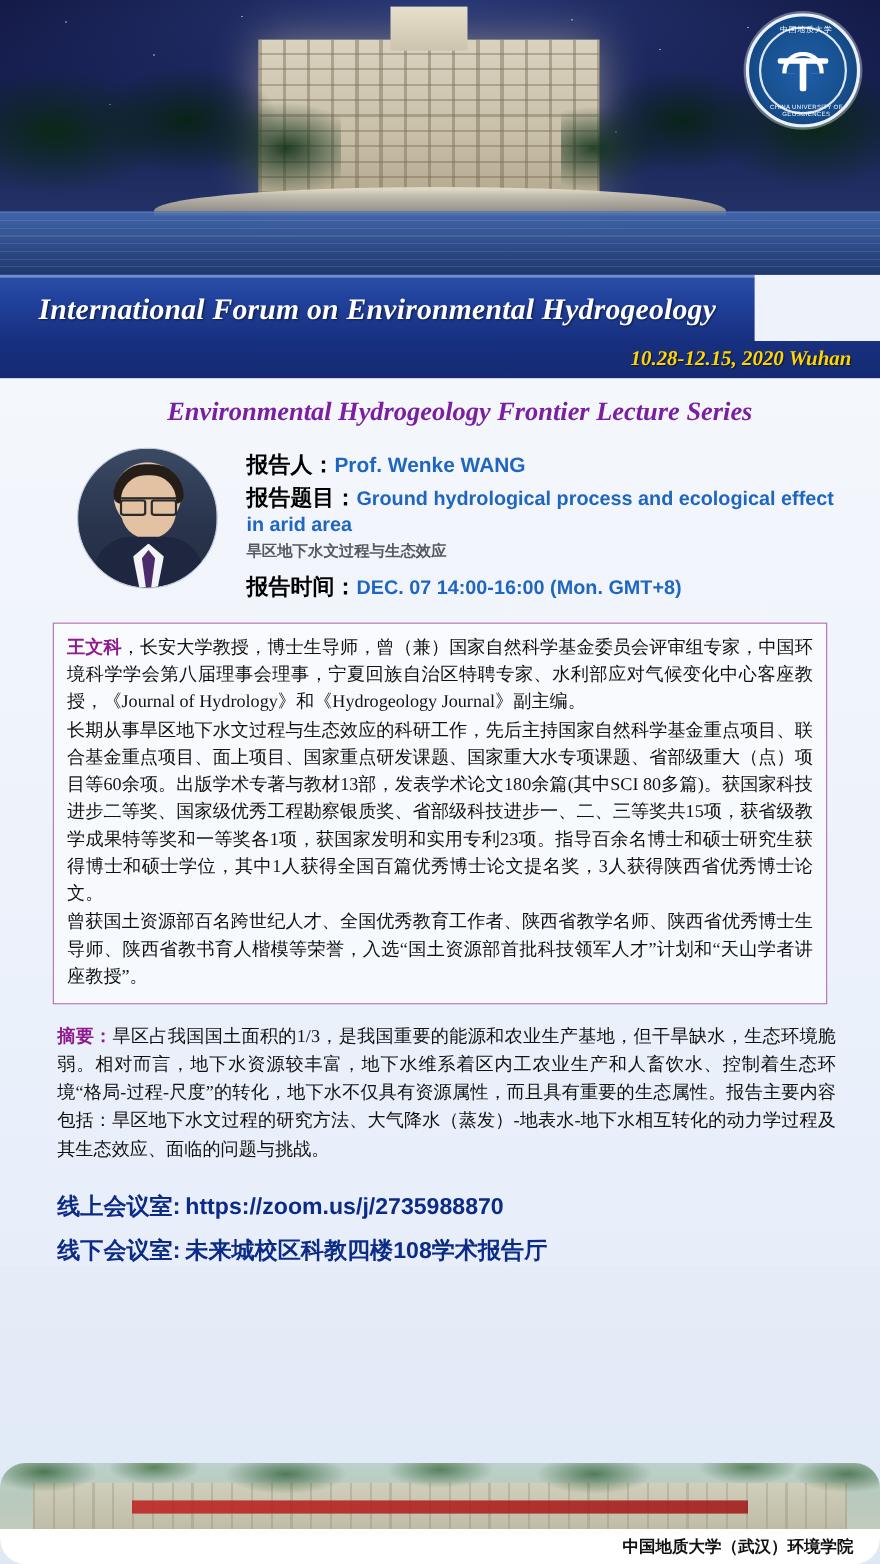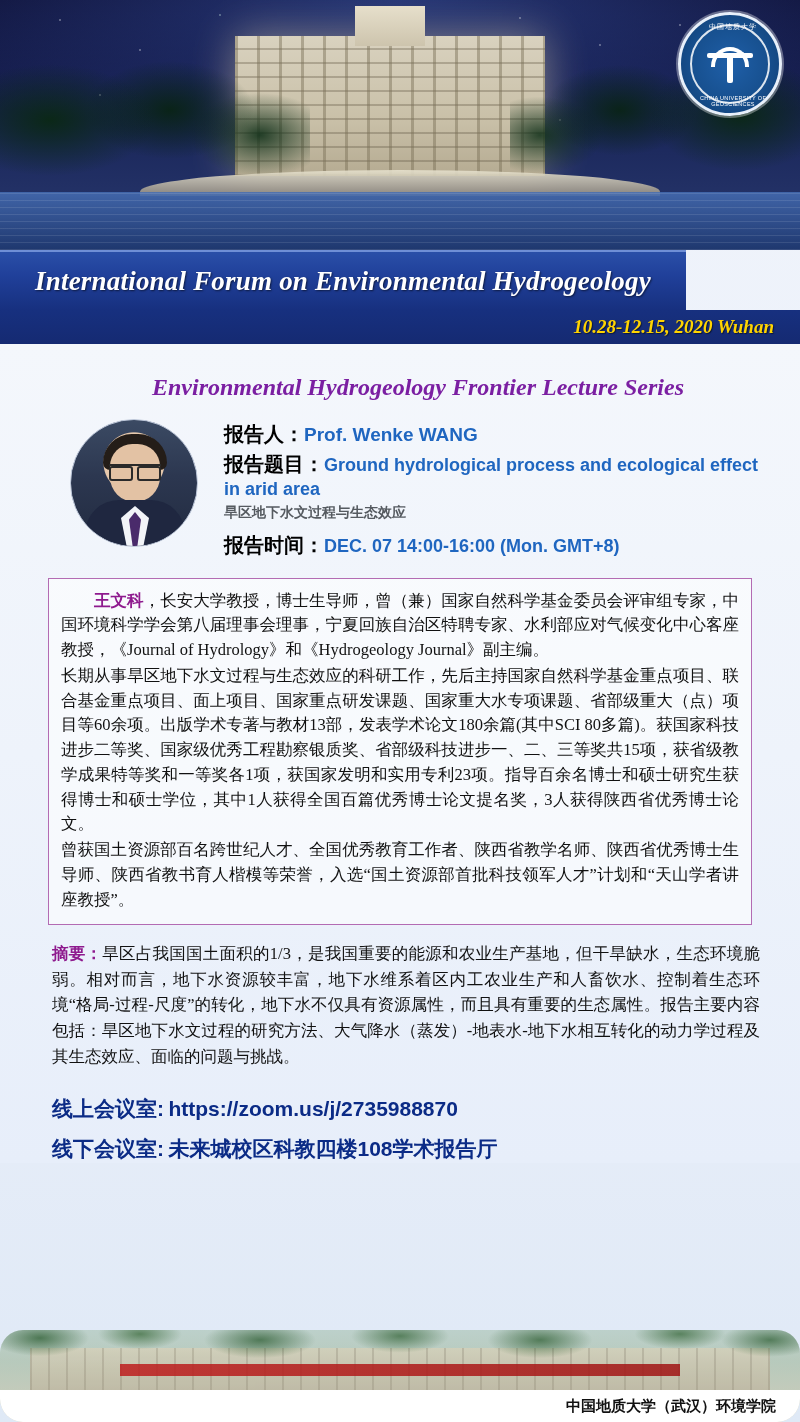--- a/index.html
+++ b/index.html
@@ -154,21 +154,21 @@
     text-align:center;
     font-family:"Liberation Serif", serif;
     font-weight:bold; font-size:30px; color:#8e1a8e;
     letter-spacing:1px;
     margin-top: 4px;
   }
   .en-title {
     text-align:center;
     font-family:"Liberation Serif", serif;
     font-weight:bold; font-style:italic; font-size:24px; color:#7b1fa2;
-    margin-top: 16px;
+    margin-top: 4px;
     padding-left: 36px;
   }
 
   
   .speaker {
     display:flex; margin: 18px 0 16px 0; padding: 0 24px 0 70px;
   }
   .portrait {
     width:128px; height:128px; border-radius:50%;
     background:
@@ -245,21 +245,21 @@
     border:1.5px solid #b36bb3;
     background: rgba(255,255,255,.55);
     padding: 10px 12px 12px 12px;
   }
   .bio-p {
     font-family:"Liberation Serif", serif;
     font-size:16.5px; color:#111111; line-height:1.5;
     text-align:justify;
     text-indent:0;
   }
-  .bio-p .name { color:#8e1a8e; font-weight:bold;margin-left:33px; }
+  .bio-p .name { color:#8e1a8e; font-weight:bold; }
   .bio-p + .bio-p { margin-top:1px; }
 
   
   .abstract {
     margin: 16px 40px 0 52px;
     font-family:"Liberation Serif", serif;
     font-size:16.5px; color:#111111; line-height:1.55; text-align:justify;
   }
   .abstract .ab-label { color:#8e1a8e; font-weight:bold; }
 

